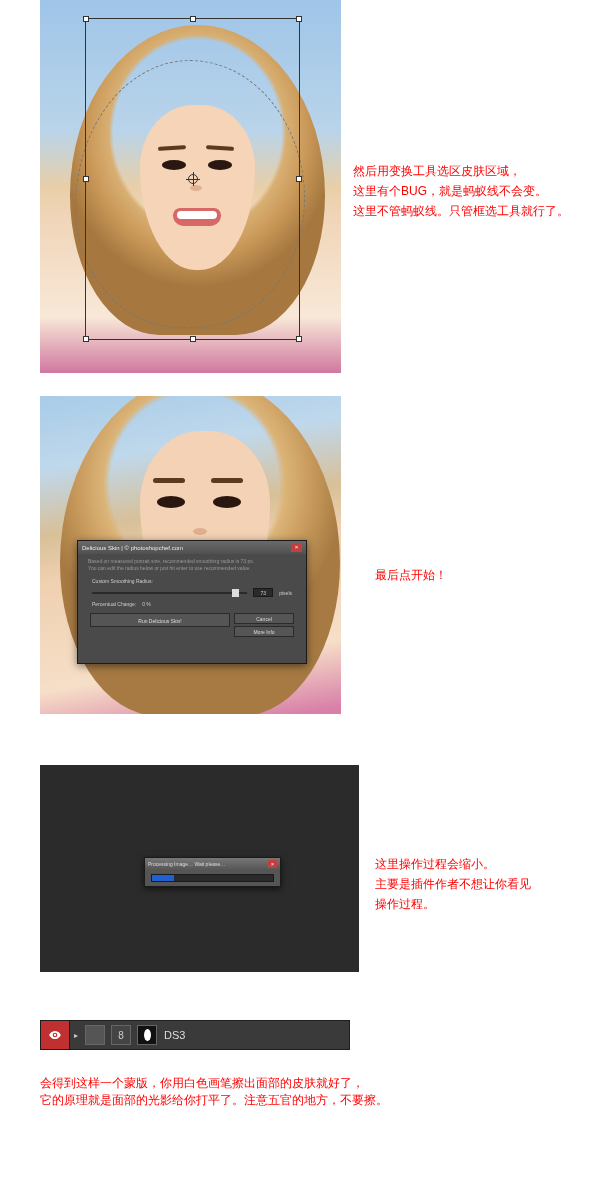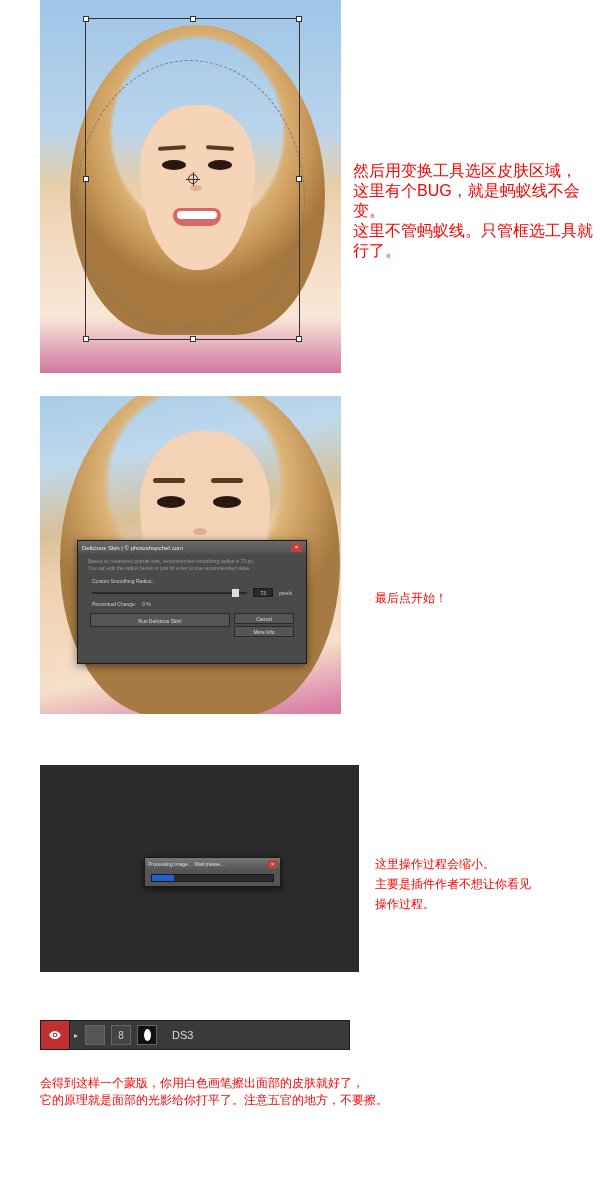--- a/index.html
+++ b/index.html
@@ -20,21 +20,21 @@
   .hair1{position:absolute;left:-40px;top:-35px;width:255px;height:310px;background:radial-gradient(ellipse 60% 55% at 50% 35%,transparent 55%,#d8af72 58%,#c99858 72%,#a67840 90%);border-radius:50% 50% 35% 35%/55% 55% 45% 45%}
   .skin1{position:absolute;left:30px;top:45px;width:115px;height:165px;background:#f5d4b8;border-radius:46% 46% 48% 48%/38% 38% 62% 62%}
   .eye1{position:absolute;width:24px;height:10px;background:#2a1810;border-radius:50%;top:100px}
   .eye1.l{left:52px}.eye1.r{left:98px}
   .brow1{position:absolute;width:28px;height:4px;background:#5a3a20;border-radius:2px;top:86px}
   .brow1.l{left:48px;transform:rotate(-4deg)}.brow1.r{left:96px;transform:rotate(4deg)}
   .nose1{position:absolute;left:80px;top:125px;width:12px;height:6px;background:#e0b090;border-radius:50%}
   .mouth1{position:absolute;left:63px;top:148px;width:48px;height:18px;background:#d86868;border-radius:12px 12px 18px 18px}
   .teeth1{position:absolute;left:4px;top:3px;width:40px;height:8px;background:#fff;border-radius:4px}
   
-  .text1 { position: absolute; left: 353px; top: 161px; color:#ff0000; font-size:16px; line-height:20px; }
+  .text1 { position: absolute; left: 353px; top: 161px; color:#ff0000; font-size:12px; line-height:20px; }
   
   
   .img2 { position: absolute; left: 40px; top: 396px; width: 301px; height: 318px; background: linear-gradient(170deg,#a8cce8 0%,#bfd8ec 20%,#d8c098 38%,#efd0b0 50%,#f6dfc8 80%,#d880a8 98%); overflow:hidden; }
   .face2{position:absolute;left:55px;top:-20px;width:210px;height:310px}
   .hair2{position:absolute;left:-35px;top:0;width:280px;height:340px;background:radial-gradient(ellipse 58% 52% at 48% 32%,transparent 52%,#dcb478 56%,#c89a5c 72%,#a67a42 92%);border-radius:50% 50% 35% 35%/55% 55% 45% 45%}
   .skin2{position:absolute;left:45px;top:55px;width:130px;height:190px;background:#f3d2b6;border-radius:46% 46% 48% 48%/38% 38% 62% 62%}
   .eye2{position:absolute;width:28px;height:12px;background:#2a1810;border-radius:50%;top:120px}
   .eye2.l{left:62px}.eye2.r{left:118px}
   .brow2{position:absolute;width:32px;height:5px;background:#5a3a20;border-radius:3px;top:102px}
   .brow2.l{left:58px}.brow2.r{left:116px}
@@ -46,21 +46,21 @@
   .dialog .desc{padding:4px 10px;font-size:5px;color:#999;line-height:7px}
   .dialog .row{display:flex;align-items:center;padding:2px 14px;font-size:5px;gap:6px}
   .dialog .slider{flex:1;height:2px;background:#2a2a2a;position:relative}
   .dialog .slider .thumb{position:absolute;right:8px;top:-3px;width:7px;height:8px;background:#ddd}
   .dialog .val-input{width:20px;height:9px;background:#2a2a2a;border:1px solid #1a1a1a;color:#ccc;text-align:center;line-height:9px}
   .dialog .btns{display:flex;gap:4px;padding:4px 12px;justify-content:flex-end}
   .dialog .btn-main{flex:1;height:14px;background:#555;border:1px solid #2a2a2a;color:#ddd;text-align:center;line-height:14px;font-size:5px}
   .dialog .btn-side{width:60px;height:11px;background:#555;border:1px solid #2a2a2a;color:#ddd;text-align:center;line-height:11px;font-size:5px}
   .dialog .side-col{display:flex;flex-direction:column;gap:2px}
   
-  .text2 { position:absolute; left:375px; top:590px; color:#ff0000; font-size:12px; }
+  .text2 { position:absolute; left:375px; top:567px; color:#ff0000; font-size:12px; }
   
   
   .img3 { position: absolute; left: 40px; top: 765px; width: 319px; height: 207px; background:#2b2b2b; }
   .progress-dlg{position:absolute;left:104px;top:92px;width:137px;height:30px;background:#555;border:1px solid #1a1a1a;box-shadow:0 2px 6px rgba(0,0,0,.6)}
   .progress-dlg .pt{height:12px;background:linear-gradient(#777,#555);display:flex;align-items:center;justify-content:space-between;padding:0 3px;color:#ddd;font-size:5px}
   .progress-dlg .pt .pclose{width:9px;height:8px;background:#c04040;color:#fff;text-align:center;line-height:8px;font-size:5px}
   .progress-dlg .bar{margin:4px 6px;height:8px;background:#2a2a2a;border:1px solid #1a1a1a;position:relative}
   .progress-dlg .bar .fill{position:absolute;left:0;top:0;height:100%;width:18%;background:#2060d0}
   
   .text3 { position:absolute; left:375px; top:854px; color:#ff0000; font-size:12px; line-height:20px; }
@@ -69,21 +69,21 @@
   .layers { position:absolute; left:40px; top:1020px; width:310px; height:30px; background:#3a3a3a; display:flex; align-items:center; border:1px solid #1e1e1e; }
   .layers .eye{width:28px;height:100%;background:#c03030;display:flex;align-items:center;justify-content:center}
   .layers .eye svg{width:14px;height:14px;fill:#fff}
   .layers .sep{width:1px;height:100%;background:#1e1e1e}
   .layers .tri{width:12px;text-align:center;color:#ccc;font-size:8px}
   .layers .thumb{width:20px;height:20px;margin:0 3px;border:1px solid #666}
   .layers .thumb.folder{background:#555}
   .layers .thumb.link{background:#444;display:flex;align-items:center;justify-content:center;color:#ccc;font-size:10px}
   .layers .thumb.mask{background:#111;position:relative}
   .layers .thumb.mask:after{content:"";position:absolute;left:6px;top:3px;width:7px;height:12px;background:#fff;border-radius:50%}
-  .layers .name{color:#ddd;font-size:11px;margin-left:12px}
+  .layers .name{color:#ddd;font-size:11px;margin-left:4px}
   
   .text4 { position:absolute; left:40px; top:1075px; color:#ff0000; font-size:12px; line-height:17px; }
 </style>
 </head>
 <body>
 
 <div class="img1">
   <div class="face1">
     <div class="hair1"></div>
     <div class="skin1"></div>

